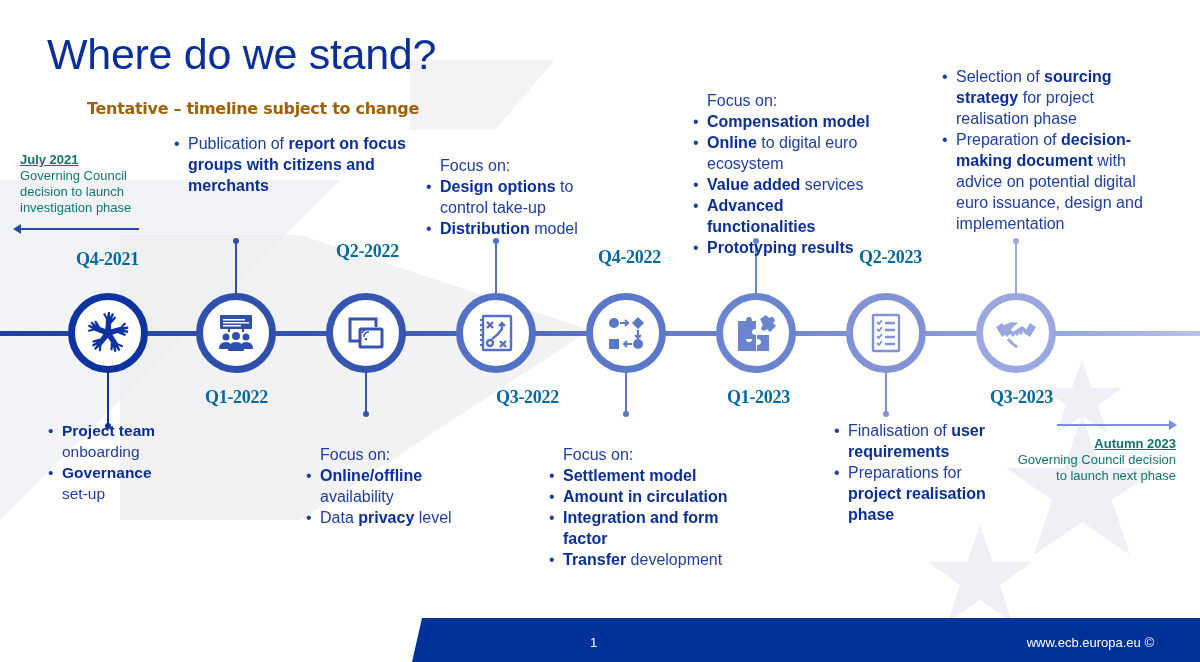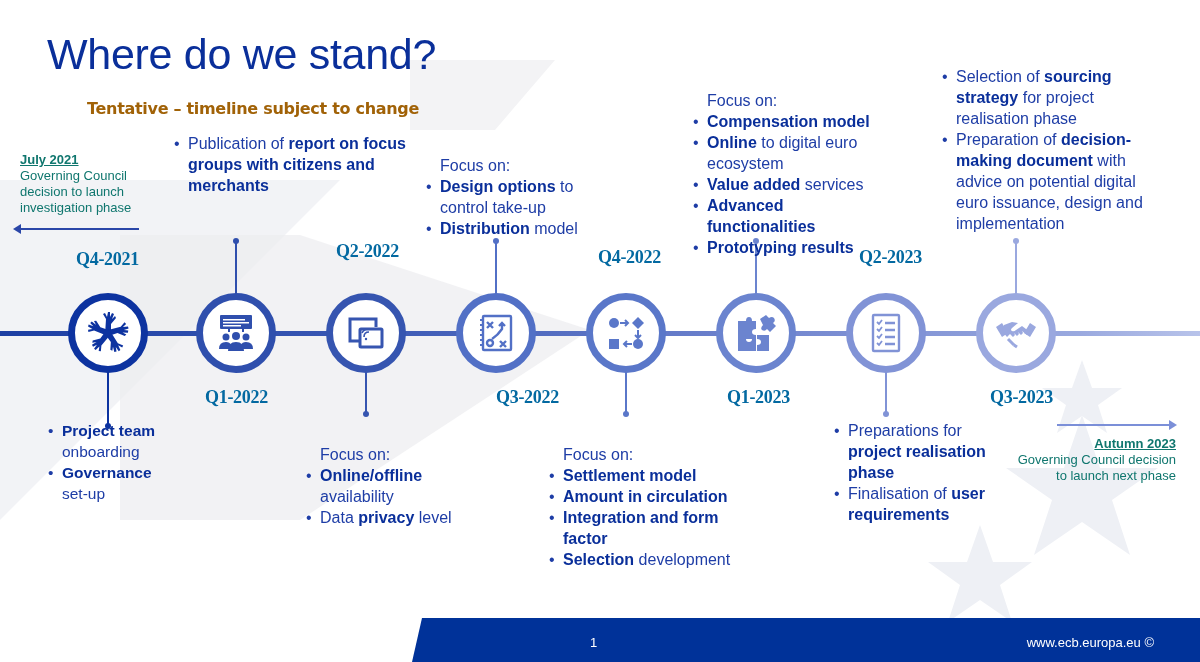--- a/index.html
+++ b/index.html
@@ -211,39 +211,39 @@
     <li><b>Distribution</b><span> model</span></li>
   </ul>
 </div>
 
 <div class="text-block" style="left:547px; top:420px; width:215px;">
   <span class="intro">Focus on:</span>
   <ul>
     <li><b>Settlement model</b></li>
     <li><b>Amount in circulation</b></li>
     <li><b>Integration and form factor</b></li>
-    <li><b>Selection</b><span> development</span></li>
+    <li><b>Transfer</b><span> development</span></li>
   </ul>
 </div>
 
 <div class="text-block" style="left:691px; top:66px; width:200px;">
   <span class="intro">Focus on:</span>
   <ul>
     <li><b>Compensation model</b></li>
     <li><b>Online</b><span> to digital euro ecosystem</span></li>
     <li><b>Value added</b><span> services</span></li>
     <li><b>Advanced functionalities</b></li>
     <li><b>Prototyping results</b></li>
   </ul>
 </div>
 
 <div class="text-block" style="left:832px; top:420px; width:180px;">
   <ul>
+    <li><span>Finalisation of </span><b>user requirements</b></li>
     <li><span>Preparations for </span><b>project realisation phase</b></li>
-    <li><span>Finalisation of </span><b>user requirements</b></li>
   </ul>
 </div>
 
 <div class="text-block" style="left:940px; top:66px; width:225px;">
   <ul>
     <li><span>Selection of </span><b>sourcing strategy</b><span> for project realisation phase</span></li>
     <li><span>Preparation of </span><b>decision-making document</b><span> with advice on potential digital euro issuance, design and implementation</span></li>
   </ul>
 </div>
 

